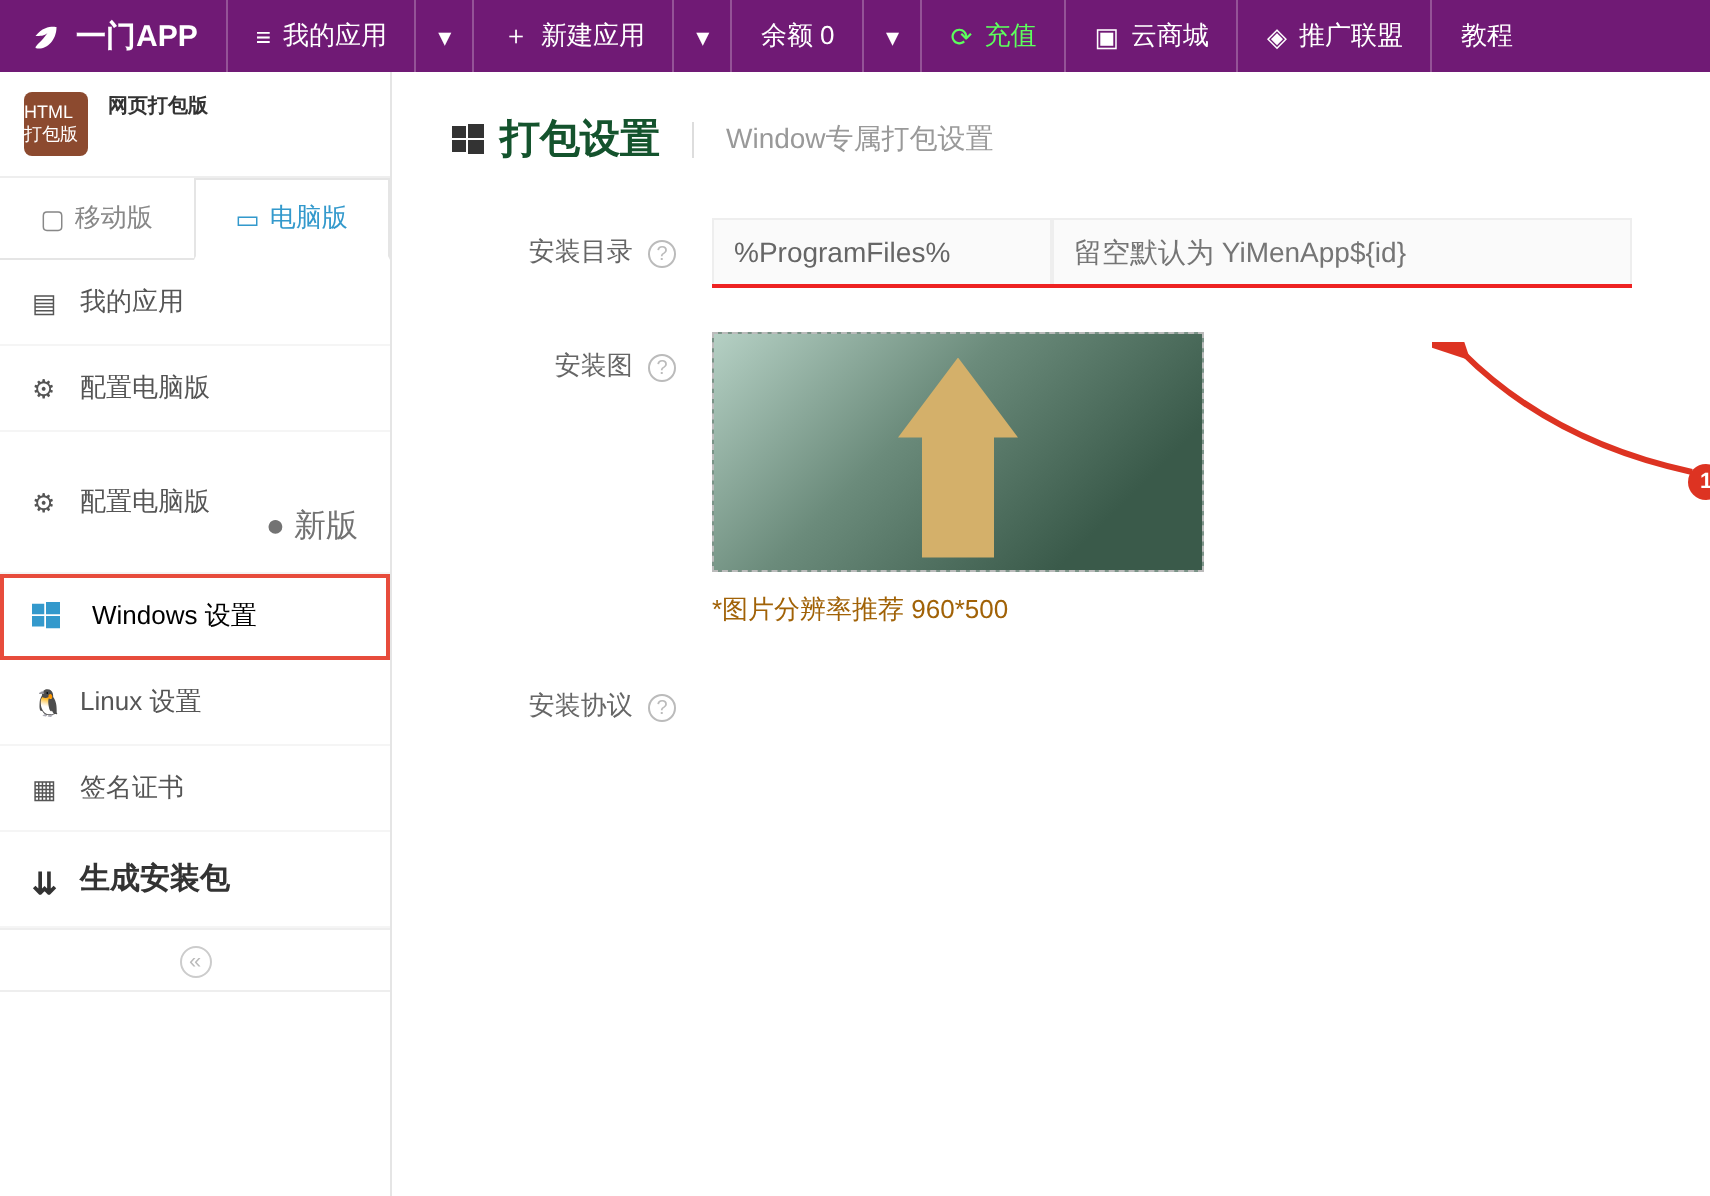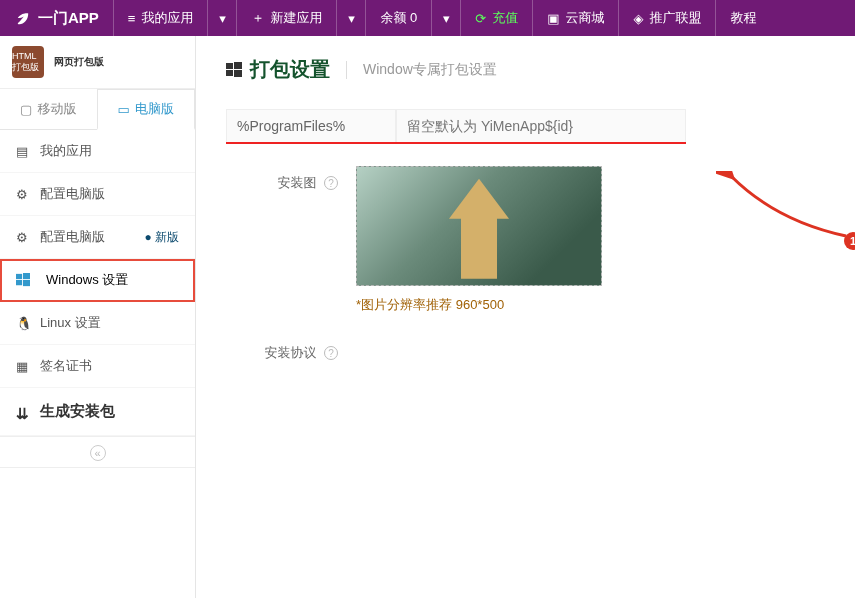--- a/index.html
+++ b/index.html
@@ -9,32 +9,32 @@
 .topbar { height: 36px; background: #701a75; display: flex; align-items: stretch; color: #fff; font-size: 13px; }
 .topbar .brand { display: flex; align-items: center; padding: 0 14px; font-weight: bold; font-size: 15px; gap: 6px; }
 .topbar .nav-item { display: flex; align-items: center; padding: 0 14px; border-left: 1px solid rgba(255,255,255,0.25); cursor: pointer; white-space: nowrap; gap: 6px; }
 .topbar .caret-item { width: 28px; justify-content: center; }
 .topbar .recharge { color: #5cff5c; }
 .leaf-icon { width: 18px; height: 18px; }
 
 
 .main { display: flex; height: calc(598px - 36px); }
 .sidebar { width: 196px; border-right: 1px solid #e5e5e5; display: flex; flex-direction: column; }
-.app-header { display: flex; align-items: center; padding: 10px 12px; gap: 10px; border-bottom: 1px solid #eee; }
+.app-header { display: flex; align-items: flex-start; padding: 10px 12px; gap: 10px; border-bottom: 1px solid #eee; }
 .app-icon { width: 32px; height: 32px; background: #8c4a2f; border-radius: 4px; display: flex; align-items: center; justify-content: center; color: #fff; font-size: 9px; }
 .app-title { font-weight: bold; font-size: 10px; color: #333; }
 
 .platform-tabs { display: flex; border-bottom: 1px solid #e5e5e5; }
 .platform-tab { flex: 1; padding: 10px 0; text-align: center; font-size: 13px; color: #888; cursor: pointer; display: flex; align-items: center; justify-content: center; gap: 5px;}
 .platform-tab.active { color: #3399cc; border: 1px solid #e5e5e5; border-bottom: 2px solid #fff; margin-bottom: -1px; background:#fff; }
 
 .menu { list-style: none; }
 .menu li { padding: 12px 16px; font-size: 13px; color: #555; display: flex; align-items: center; gap: 10px; cursor: pointer; border-bottom: 1px solid #f5f5f5;}
 .menu li.active { color: #000000; outline: 2px solid #e74c3c; outline-offset: -2px; gap: 16px; }
-.menu li .badge-new { color: #0c4a6e; font-size: 12px; margin-left: auto; }
+.menu li .badge-new { color: #737373; font-size: 16px; margin-left: auto; margin-top: 25px; }
 .menu li.generate { font-weight: bold; font-size: 15px; color: #333; padding: 14px 16px;}
 .collapse-btn { text-align: center; padding: 6px 0; color: #bbb; cursor: pointer; border-top: 1px solid #eee; border-bottom: 1px solid #eee;}
 .collapse-btn span{ display:inline-block; border:1px solid #ccc; border-radius:50%; width:16px; height:16px; line-height:14px; font-size:11px;}
 
 
 .content { flex: 1; padding: 20px 30px; position: relative; }
 .page-head { display: flex; align-items: center; gap: 16px; margin-bottom: 26px; }
 .page-title { font-size: 20px; font-weight: bold; color: #14532d; display: flex; align-items: center; gap: 8px;}
 .page-sub { color: #999; font-size: 14px; border-left: 1px solid #ddd; padding-left: 16px;}
 
@@ -169,20 +169,24 @@
             <rect x="8" y="0" width="8" height="7"></rect>
             <rect x="0" y="8" width="7" height="6"></rect>
             <rect x="8" y="8" width="8" height="7"></rect>
           </svg>
         <span>打包设置</span>
       </div>
       <div class="page-sub">Window专属打包设置</div>
     </div>
 
     <div class="form-row">
+      <div class="form-label">
+        <span>安装目录</span>
+        <span class="qmark">?</span>
+      </div>
       <div class="form-field">
         <div class="dir-inputs">
           <input type="text" value="%ProgramFiles%" style="">
           <input type="text" placeholder="留空默认为 YiMenApp${id}" style="">
         </div>
       </div>
     </div>
 
     <div class="form-row">
       <div class="form-label">

